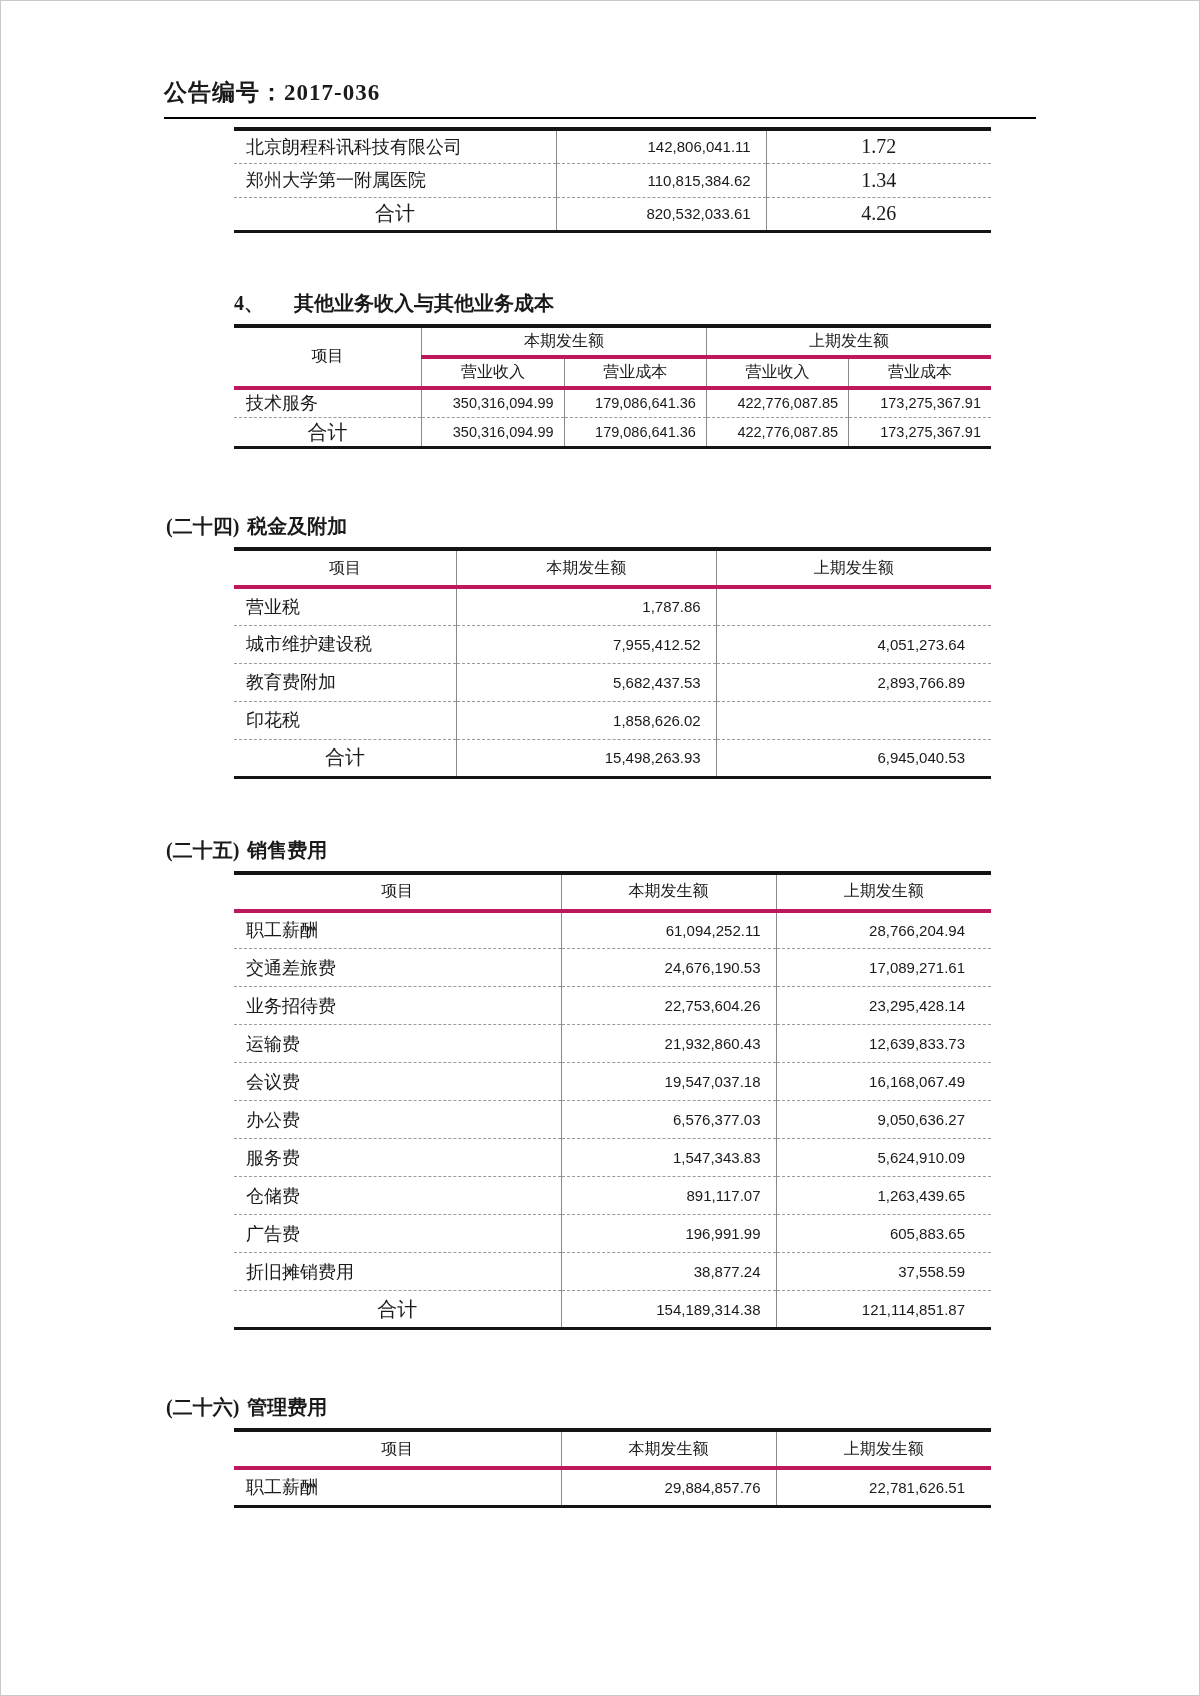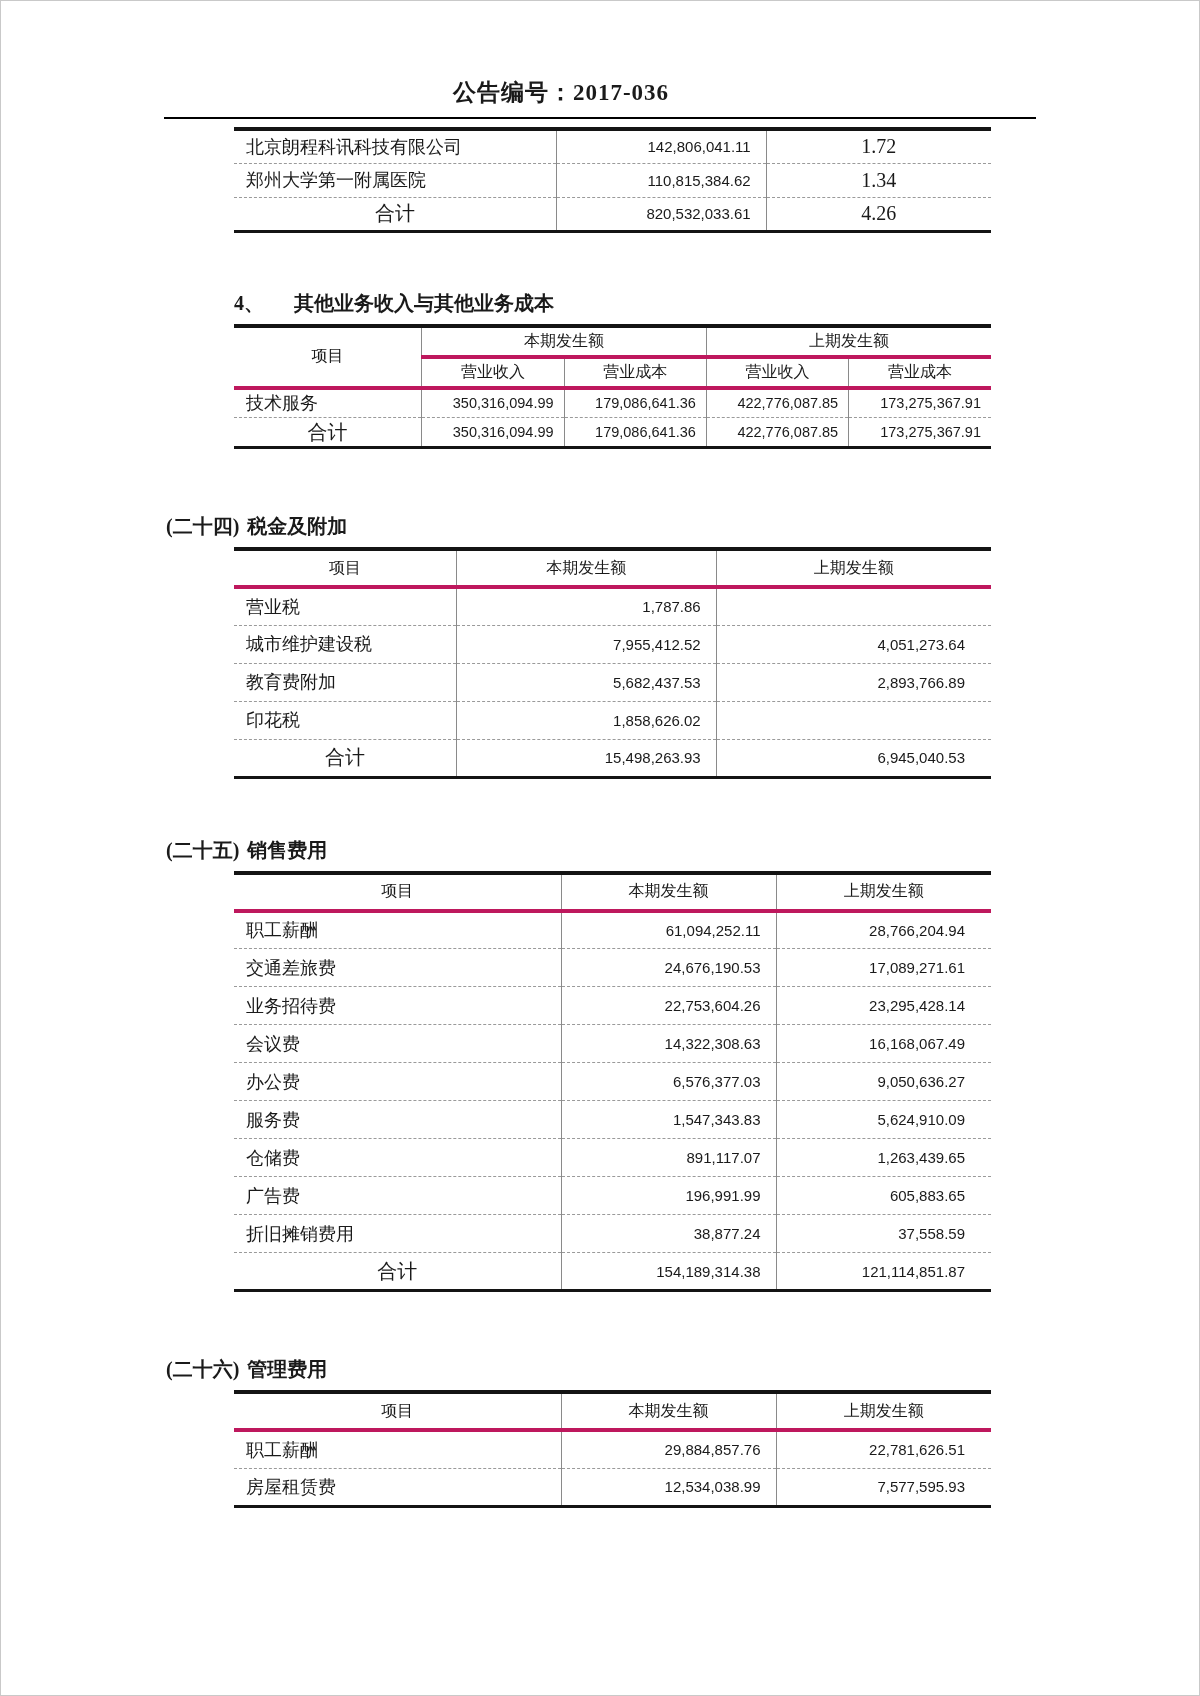--- a/index.html
+++ b/index.html
@@ -11,21 +11,21 @@
     font-family:"Liberation Serif", serif;
     color:#1a1a1a;
     position:relative;
     overflow:hidden;
   }
   
   .doc-header{
     margin:76px 163px 0 163px;
     border-bottom:2px solid #000;
     padding:0 78px 9px 0;
-    text-align:center;
+    text-align:left;
     font-weight:bold;
     font-size:23px;
     letter-spacing:1px;
     white-space:nowrap;
   }
   
   .sec{
     margin-left:165px;
     font-size:20px;
     font-weight:bold;
@@ -230,22 +230,27 @@
       <td class="first lbl">交通差旅费</td>
       <td class="num">24,676,190.53</td>
       <td class="num pad-lg">17,089,271.61</td>
     </tr>
     <tr>
       <td class="first lbl">业务招待费</td>
       <td class="num">22,753,604.26</td>
       <td class="num pad-lg">23,295,428.14</td>
     </tr>
     <tr>
+      <td class="first lbl">运输费</td>
+      <td class="num">21,932,860.43</td>
+      <td class="num pad-lg">12,639,833.73</td>
+    </tr>
+    <tr>
       <td class="first lbl">会议费</td>
-      <td class="num">14,322,308.63</td>
+      <td class="num">19,547,037.18</td>
       <td class="num pad-lg">16,168,067.49</td>
     </tr>
     <tr>
       <td class="first lbl">办公费</td>
       <td class="num">6,576,377.03</td>
       <td class="num pad-lg">9,050,636.27</td>
     </tr>
     <tr>
       <td class="first lbl">服务费</td>
       <td class="num">1,547,343.83</td>
@@ -290,19 +295,14 @@
       <th>本期发生额</th>
       <th>上期发生额</th>
     </tr>
   </thead>
   <tbody>
     <tr>
       <td class="first lbl">职工薪酬</td>
       <td class="num">29,884,857.76</td>
       <td class="num pad-lg">22,781,626.51</td>
     </tr>
-    <tr>
-      <td class="first lbl">房屋租赁费</td>
-      <td class="num">12,534,038.99</td>
-      <td class="num pad-lg">7,577,595.93</td>
-    </tr>
   </tbody>
 </table>
 
 </body></html>

